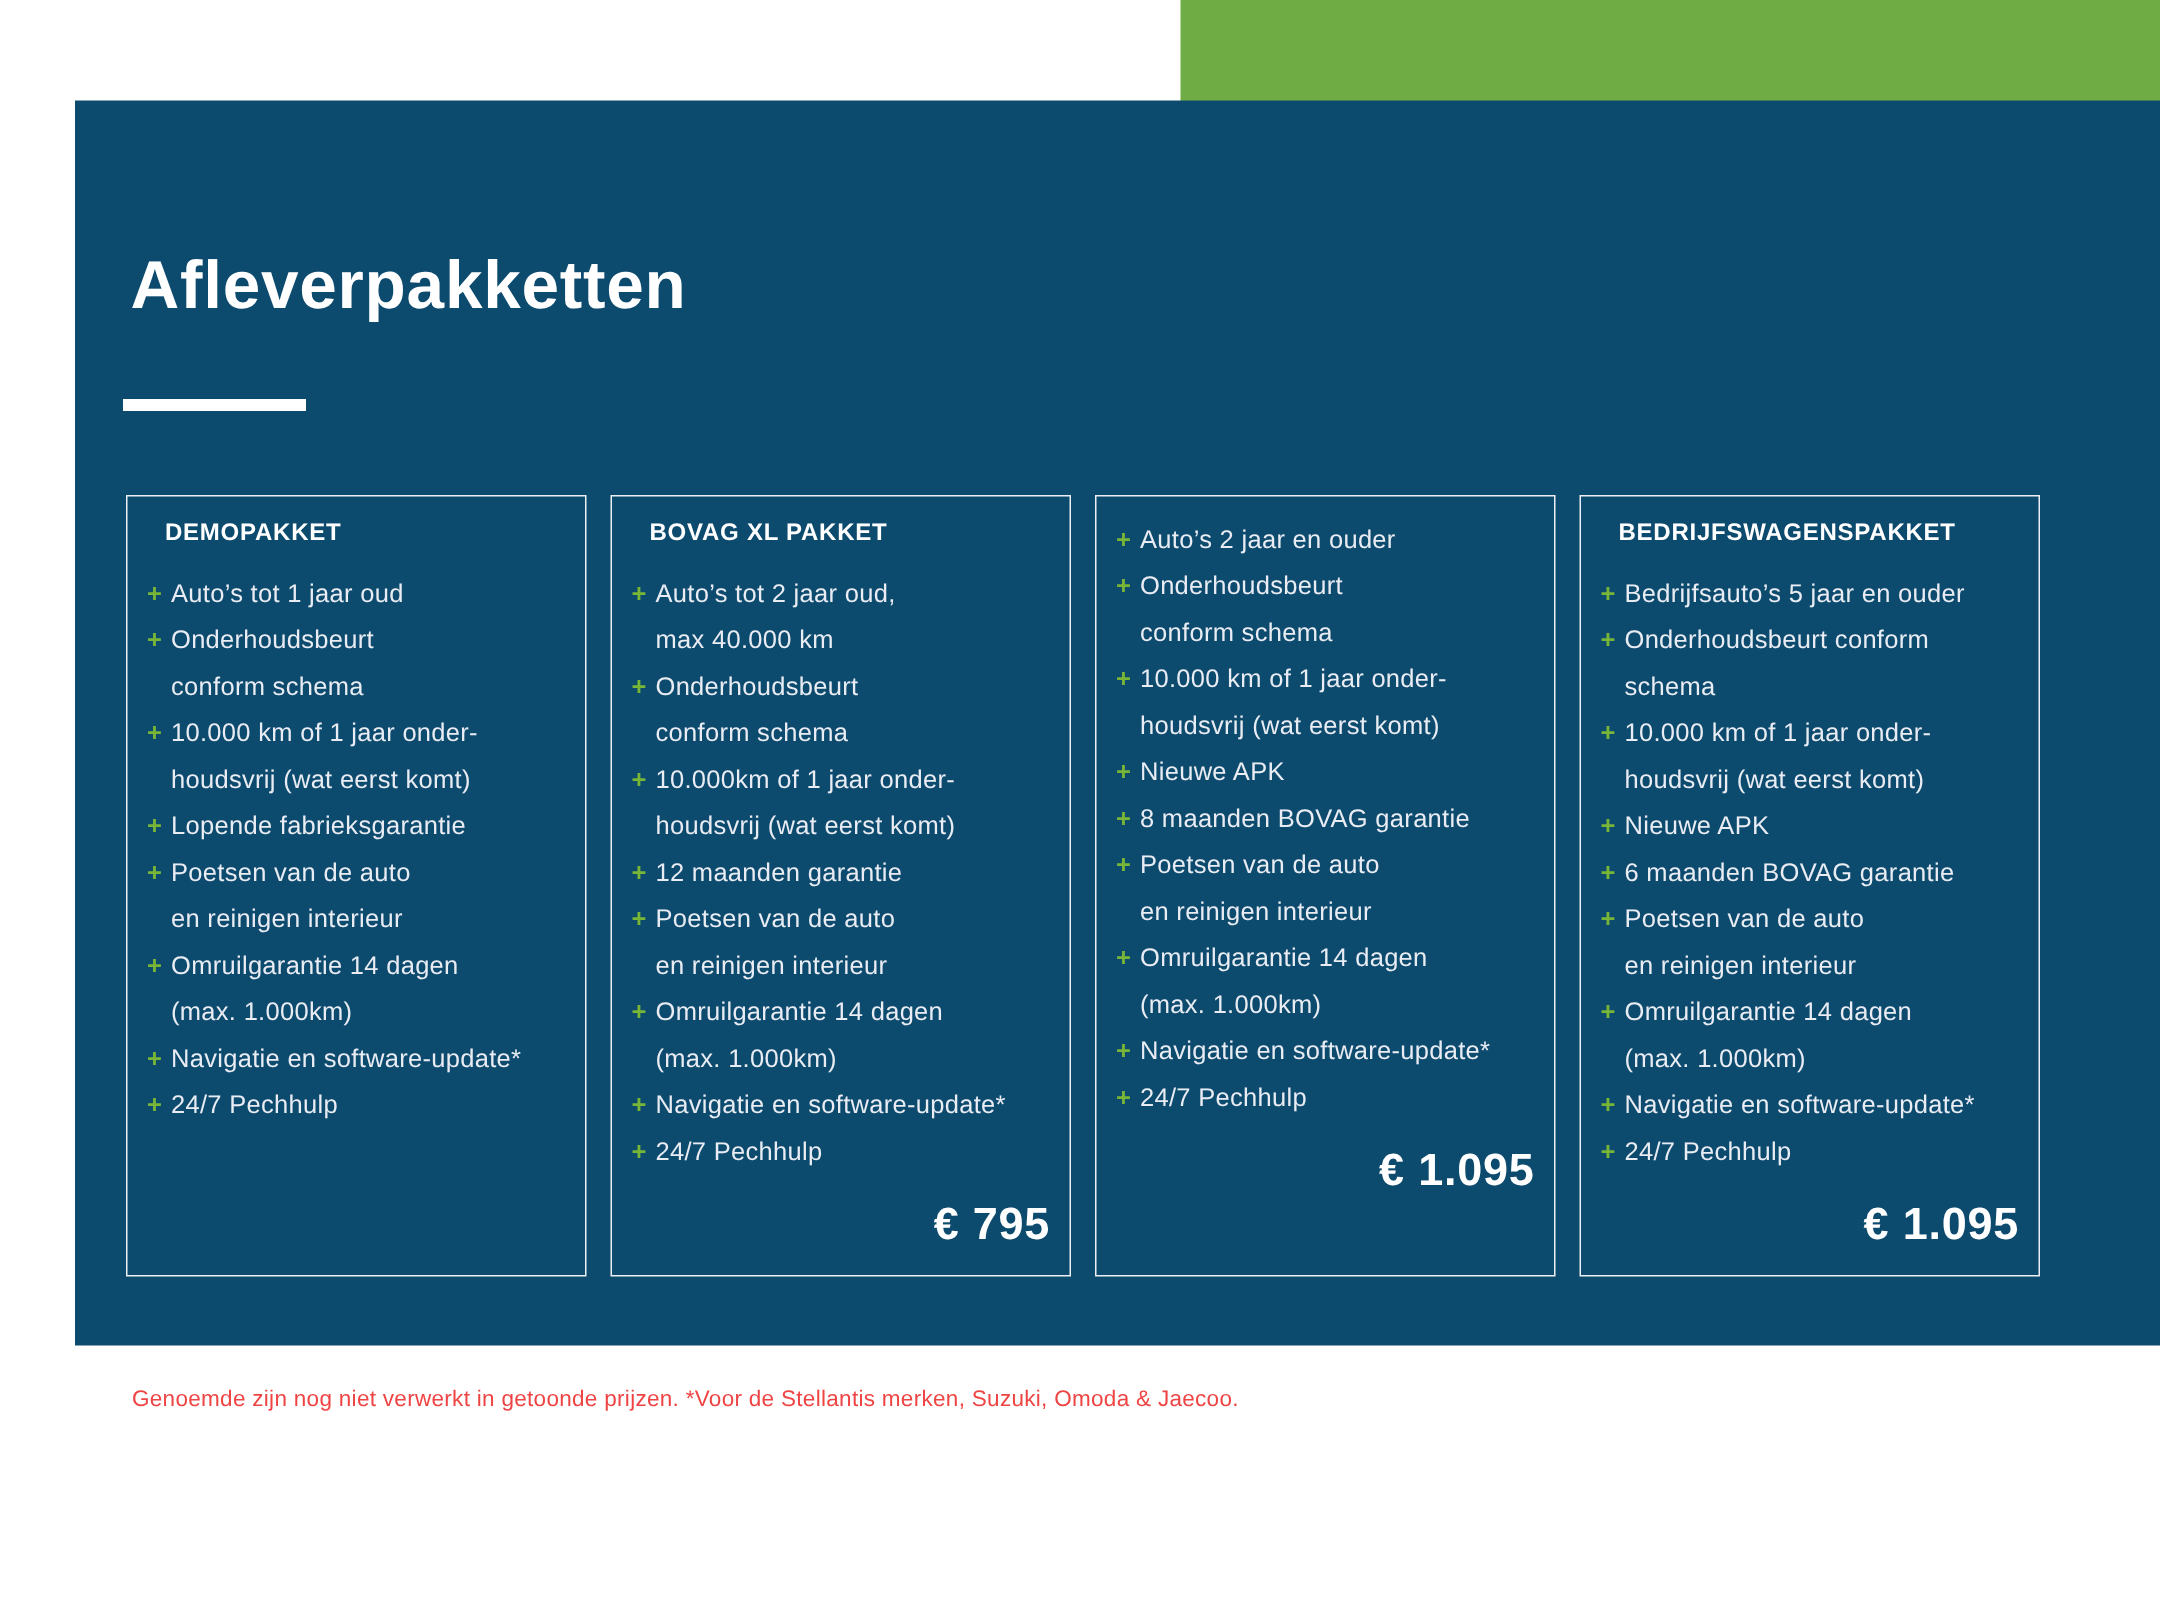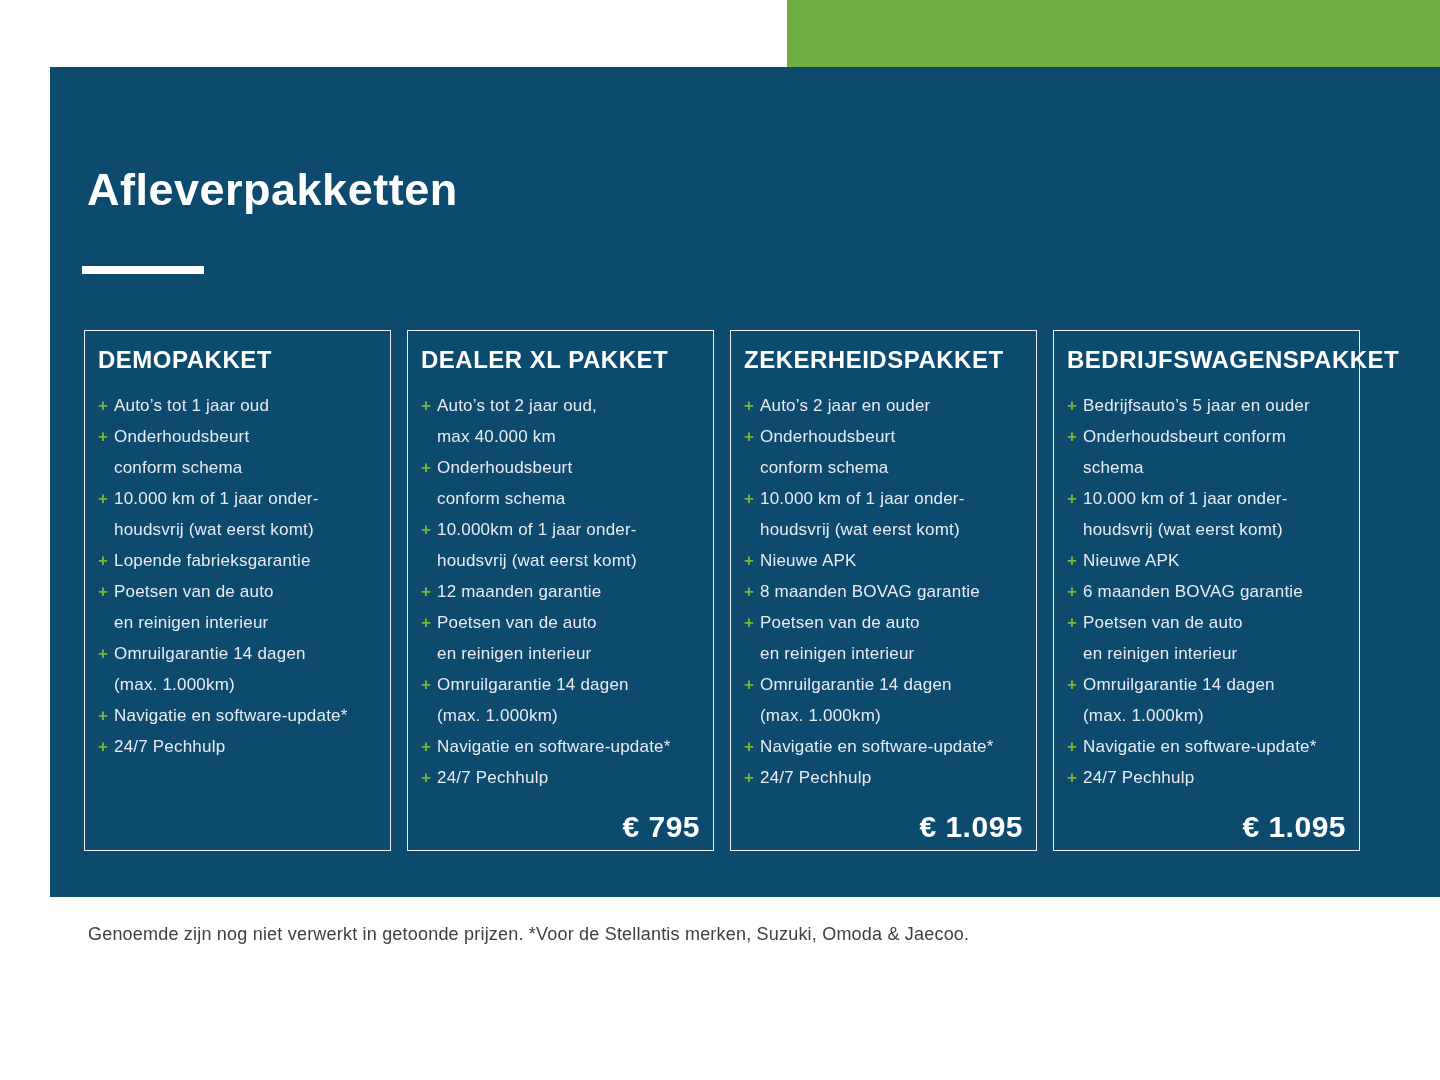--- a/index.html
+++ b/index.html
@@ -59,22 +59,22 @@
   }
   .card {
     width: 307px;
     height: 521px;
     box-sizing: border-box;
     border: 1px solid #EDEFF4;
     padding: 13px 13px 0 13px;
     background: transparent;
   }
   .card-title {
-    margin: 2px 0 15px 0;
-    font-size: 24px;
+    margin: 2px 0 15px 12px;
+    font-size: 16px;
     font-weight: bold;
     color: #ffffff;
     letter-spacing: 0.5px;
     white-space: nowrap;
     line-height: 1.2;
   }
   .pkg-list {
     list-style: none;
     margin: 0;
     padding: 0;
@@ -103,22 +103,22 @@
     font-size: 30px;
     font-weight: bold;
     color: #ffffff;
     letter-spacing: 0.5px;
     line-height: 1;
   }
   .footnote {
     position: absolute;
     left: 88px;
     top: 924px;
-    font-size: 18px;
-    color: #404040;
+    font-size: 15px;
+    color: #ef4444;
     letter-spacing: 0.2px;
   }
 </style>
 </head>
 <body>
 
 <div class="green-block"></div>
 
 <div class="panel">
   <h1 class="page-title">Afleverpakketten</h1>
@@ -138,41 +138,40 @@
           <li class="pkg-item"><span class="plus">+</span><span class="item-text">Poetsen van de auto
 en reinigen interieur</span></li>
           <li class="pkg-item"><span class="plus">+</span><span class="item-text">Omruilgarantie 14 dagen
 (max. 1.000km)</span></li>
           <li class="pkg-item"><span class="plus">+</span><span class="item-text">Navigatie en software-update*</span></li>
           <li class="pkg-item"><span class="plus">+</span><span class="item-text">24/7 Pechhulp</span></li>
         </ul>
     </div>
 
     <div class="card">
-      <h3 class="card-title">DEALER XL PAKKET</h3>
+      <h3 class="card-title">BOVAG XL PAKKET</h3>
       <ul class="pkg-list">
           <li class="pkg-item"><span class="plus">+</span><span class="item-text">Auto’s tot 2 jaar oud,
 max 40.000 km</span></li>
           <li class="pkg-item"><span class="plus">+</span><span class="item-text">Onderhoudsbeurt
 conform schema</span></li>
           <li class="pkg-item"><span class="plus">+</span><span class="item-text">10.000km of 1 jaar onder-
 houdsvrij (wat eerst komt)</span></li>
           <li class="pkg-item"><span class="plus">+</span><span class="item-text">12 maanden garantie</span></li>
           <li class="pkg-item"><span class="plus">+</span><span class="item-text">Poetsen van de auto
 en reinigen interieur</span></li>
           <li class="pkg-item"><span class="plus">+</span><span class="item-text">Omruilgarantie 14 dagen
 (max. 1.000km)</span></li>
           <li class="pkg-item"><span class="plus">+</span><span class="item-text">Navigatie en software-update*</span></li>
           <li class="pkg-item"><span class="plus">+</span><span class="item-text">24/7 Pechhulp</span></li>
         </ul>
       <div class="price">€ 795</div>
     </div>
 
     <div class="card">
-      <h3 class="card-title">ZEKERHEIDSPAKKET</h3>
       <ul class="pkg-list">
           <li class="pkg-item"><span class="plus">+</span><span class="item-text">Auto’s 2 jaar en ouder</span></li>
           <li class="pkg-item"><span class="plus">+</span><span class="item-text">Onderhoudsbeurt
 conform schema</span></li>
           <li class="pkg-item"><span class="plus">+</span><span class="item-text">10.000 km of 1 jaar onder-
 houdsvrij (wat eerst komt)</span></li>
           <li class="pkg-item"><span class="plus">+</span><span class="item-text">Nieuwe APK</span></li>
           <li class="pkg-item"><span class="plus">+</span><span class="item-text">8 maanden BOVAG garantie</span></li>
           <li class="pkg-item"><span class="plus">+</span><span class="item-text">Poetsen van de auto
 en reinigen interieur</span></li>

